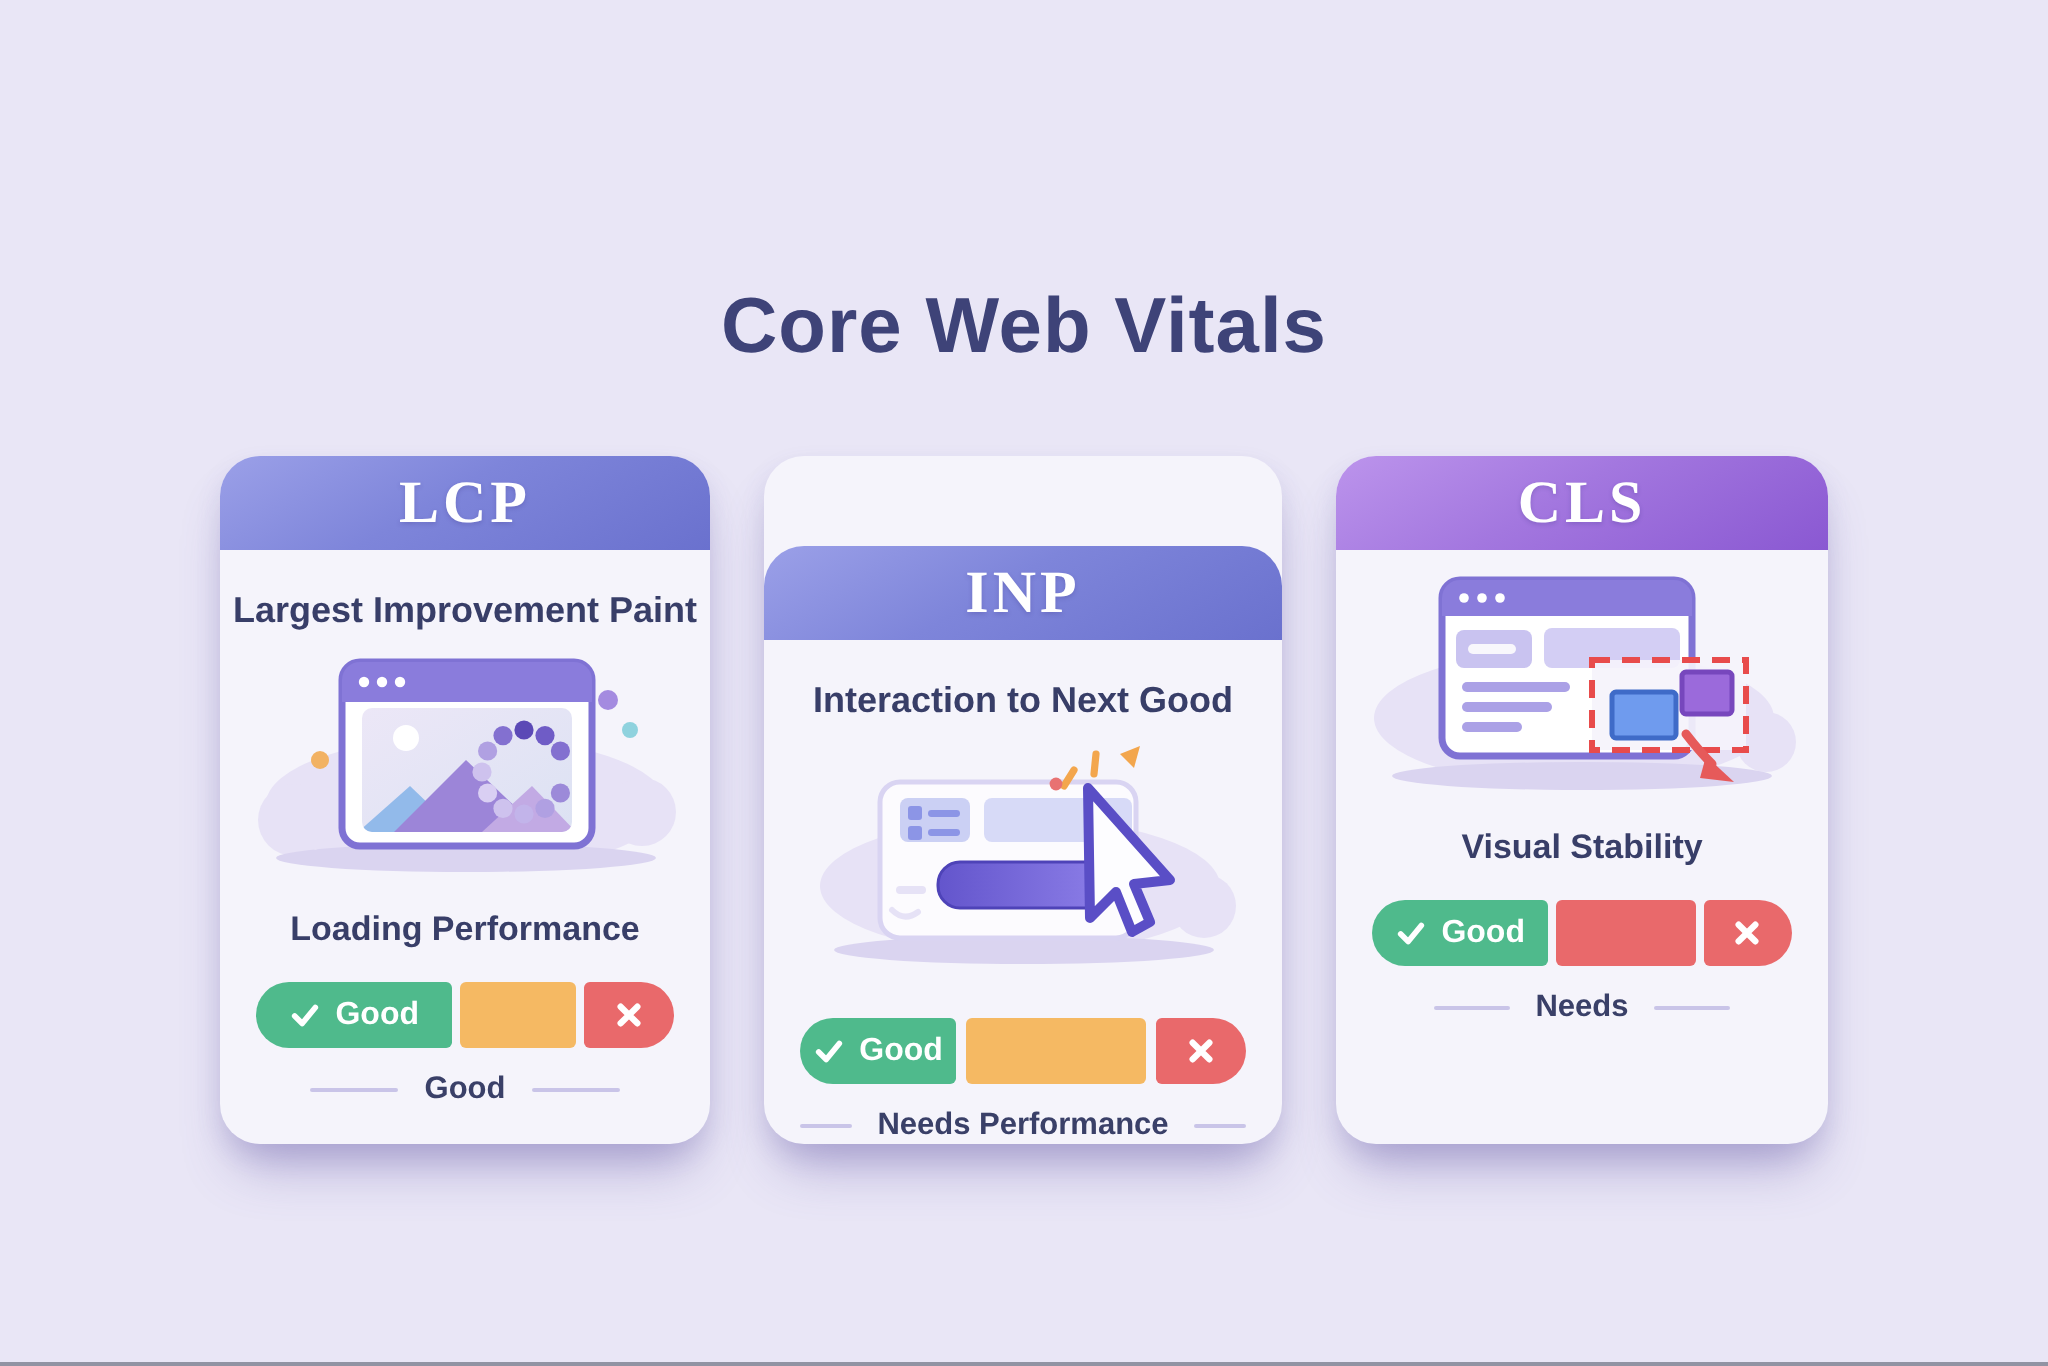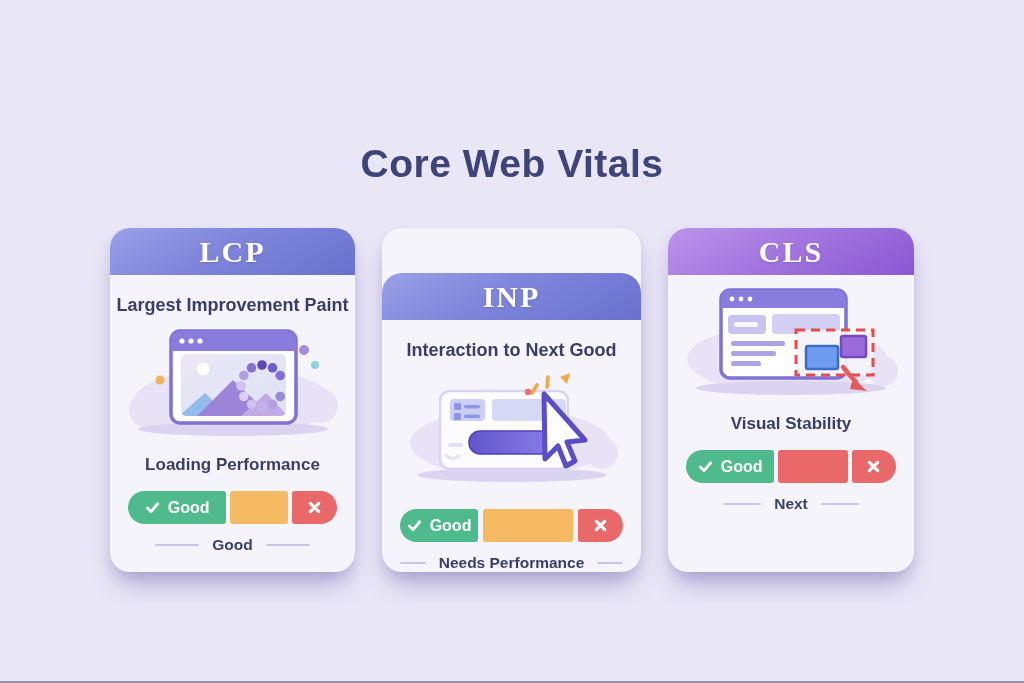--- a/index.html
+++ b/index.html
@@ -285,20 +285,20 @@
         <span class="icon">
           <svg width="13" height="13" viewBox="0 0 14 14">
               <path d="M2.5 2.5 L11.5 11.5 M11.5 2.5 L2.5 11.5" stroke="#fff" stroke-width="3.4" stroke-linecap="round"></path>
             </svg>
         </span>
       </div>
     </div>
 
     <div class="rating">
       <span class="dash"></span>
-      <span>Next</span>
+      <span>Needs</span>
       <span class="dash"></span>
     </div>
   </section>
 
 </div>
 
 <div class="bottom-edge"></div>
 
 </body></html>

